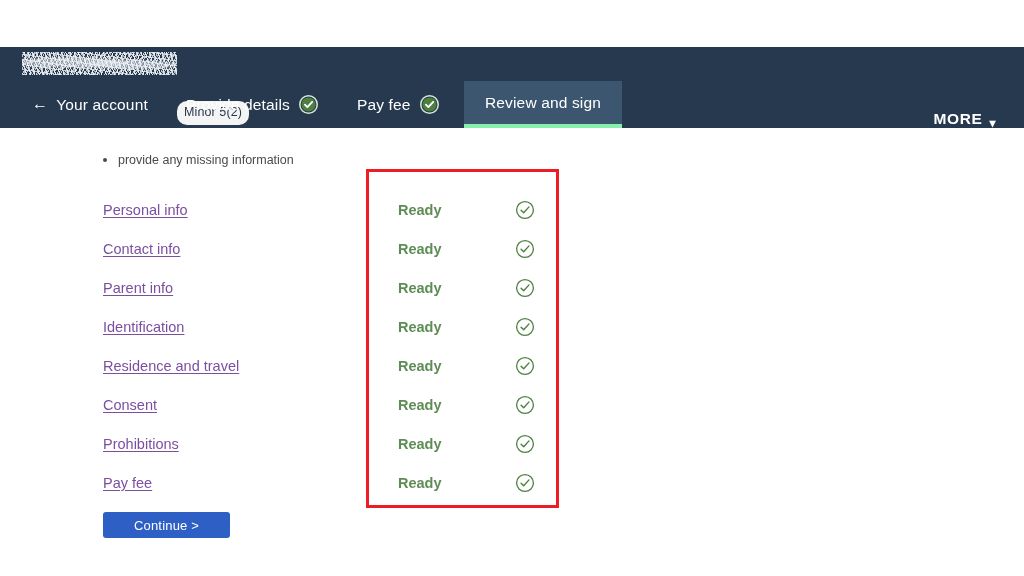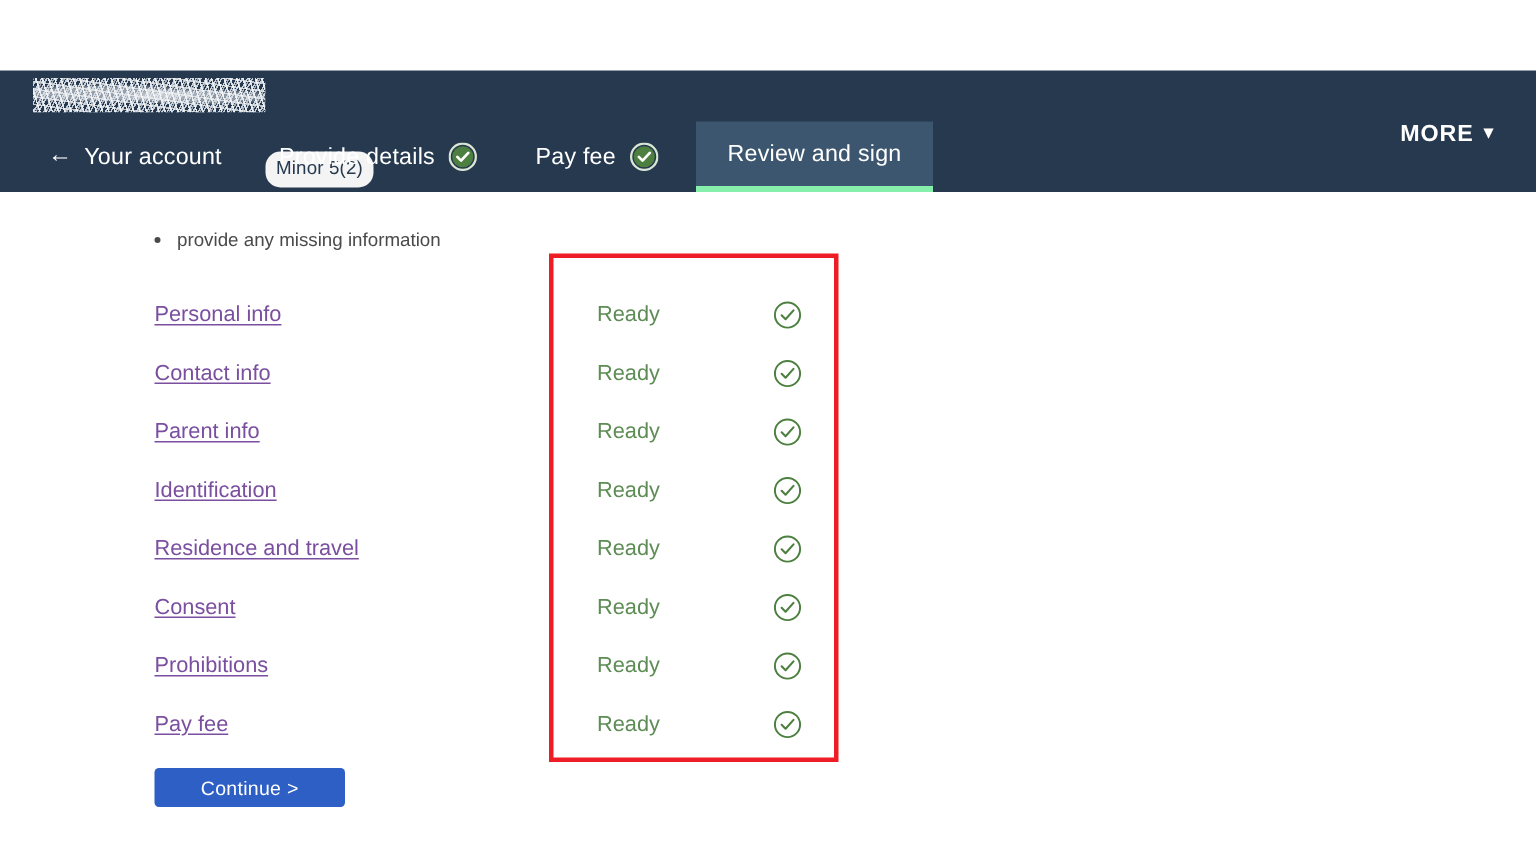--- a/index.html
+++ b/index.html
@@ -118,21 +118,21 @@
     border-bottom: 4px solid #86efac;
     box-sizing: border-box;
   }
 
   .nav-more {
     position: absolute;
     right: 28px;
     top: 0;
     height: 47px;
     display: flex;
-    align-items: flex-start;
+    align-items: flex-end;
     color: #ffffff;
     font-size: 15.5px;
     font-weight: bold;
     letter-spacing: .6px;
     white-space: nowrap;
     margin-left: 48px;
   }
   .nav-more .chev {
     margin-left: 7px;
     font-size: 12px;
@@ -199,20 +199,21 @@
     cursor: pointer;
     white-space: nowrap;
   }
 
   
   .statuses {
     position: absolute;
     left: 343px;
     top: 46px;
     width: 154px;
+    font-weight: bold;
   }
   .status-row {
     height: 39px;
     display: flex;
     align-items: center;
   }
   .status-label {
     position: absolute;
     left: 32px;
     color: #5e8c55;

